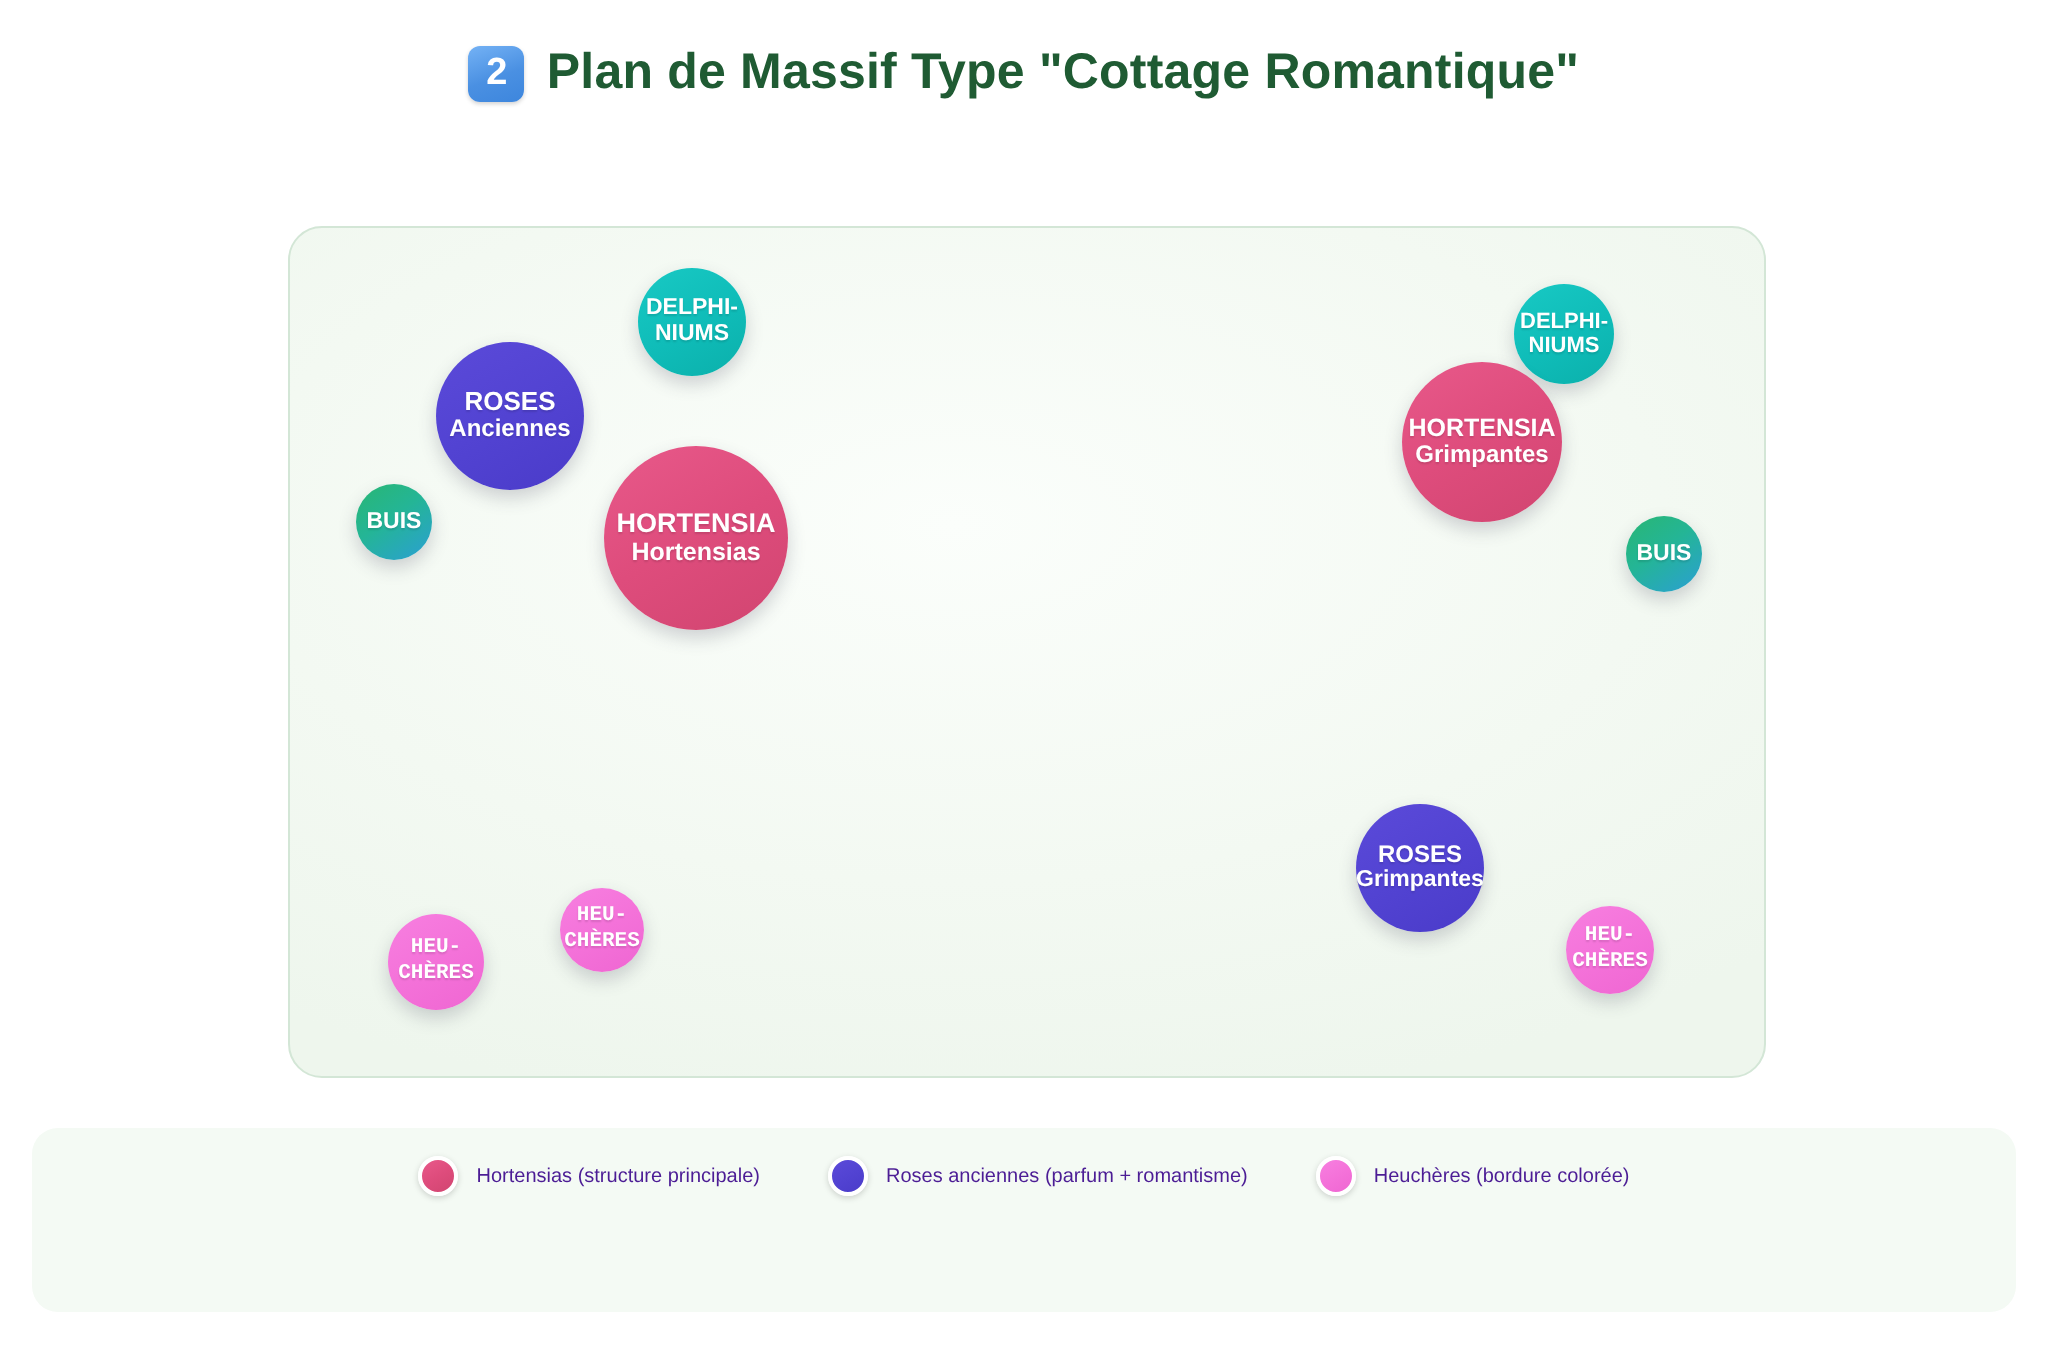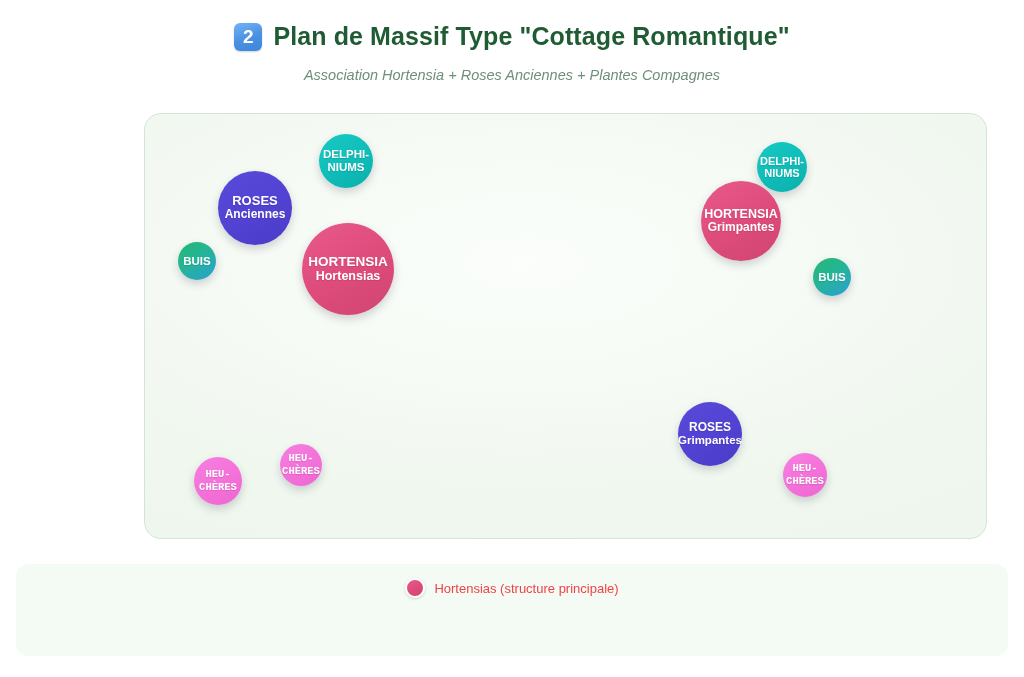--- a/index.html
+++ b/index.html
@@ -50,21 +50,21 @@
     font-size: 14.5px;
     font-style: italic;
     color: #6e8f7a;
   }
 
   
   .plan-area {
     position: absolute;
     left: 144px;
     top: 113px;
-    width: 843px;
+    width: 739px;
     height: 426px;
     box-sizing: border-box;
     border: 1.5px solid #d3e6d6;
     border-radius: 17px;
     background:
       radial-gradient(ellipse 80% 70% at 45% 35%, #fbfefb 0%, #f3f9f2 60%, #eef6ed 100%);
     overflow: hidden;
   }
 
   .bubble {
@@ -127,34 +127,33 @@
   .legend-dot {
     width: 20px;
     height: 20px;
     border-radius: 50%;
     border: 2px solid #ffffff;
     box-shadow: 0 1px 3px rgba(0,0,0,0.17);
     flex: 0 0 auto;
     box-sizing: border-box;
   }
   .legend-label {
-    font-size: 13px;
-    color: #ef4444;
+    font-size: 10px;
+    color: #4c1d95;
     white-space: nowrap;
   }
 </style>
 </head>
 <body>
 
 <div class="header">
   <div class="title-row">
     <span class="badge">2</span>
     <span class="page-title">Plan de Massif Type "Cottage Romantique"</span>
   </div>
-  <div class="page-subtitle">Association Hortensia + Roses Anciennes + Plantes Compagnes</div>
 </div>
 
 <div class="plan-area" id="plan-area">
     <div class="bubble c-delphinium" style="left: 174px; top: 20px; width: 54px; height: 54px;">
       <span class="b-main" style="font-size: 11.5px;">DELPHI-</span>
       <span class="b-sub" style="font-size: 11.5px;">NIUMS</span>
     </div>
     <div class="bubble c-roses" style="left: 73px; top: 57px; width: 74px; height: 74px;">
       <span class="b-main" style="font-size: 13px;">ROSES</span>
       <span class="b-sub" style="font-size: 12px;">Anciennes</span>
@@ -194,14 +193,22 @@
       <span class="b-sub" style="font-size: 10.5px;">CHÈRES</span>
     </div>
   </div>
 
 <div class="legend-panel">
   <div class="legend-row row1" id="legend-row-1">
       <div class="legend-item">
         <span class="legend-dot c-hortensia"></span>
         <span class="legend-label">Hortensias (structure principale)</span>
       </div>
+      <div class="legend-item">
+        <span class="legend-dot c-roses"></span>
+        <span class="legend-label">Roses anciennes (parfum + romantisme)</span>
+      </div>
+      <div class="legend-item">
+        <span class="legend-dot c-heuchere"></span>
+        <span class="legend-label">Heuchères (bordure colorée)</span>
+      </div>
     </div>
 </div>
 
 </body></html>

